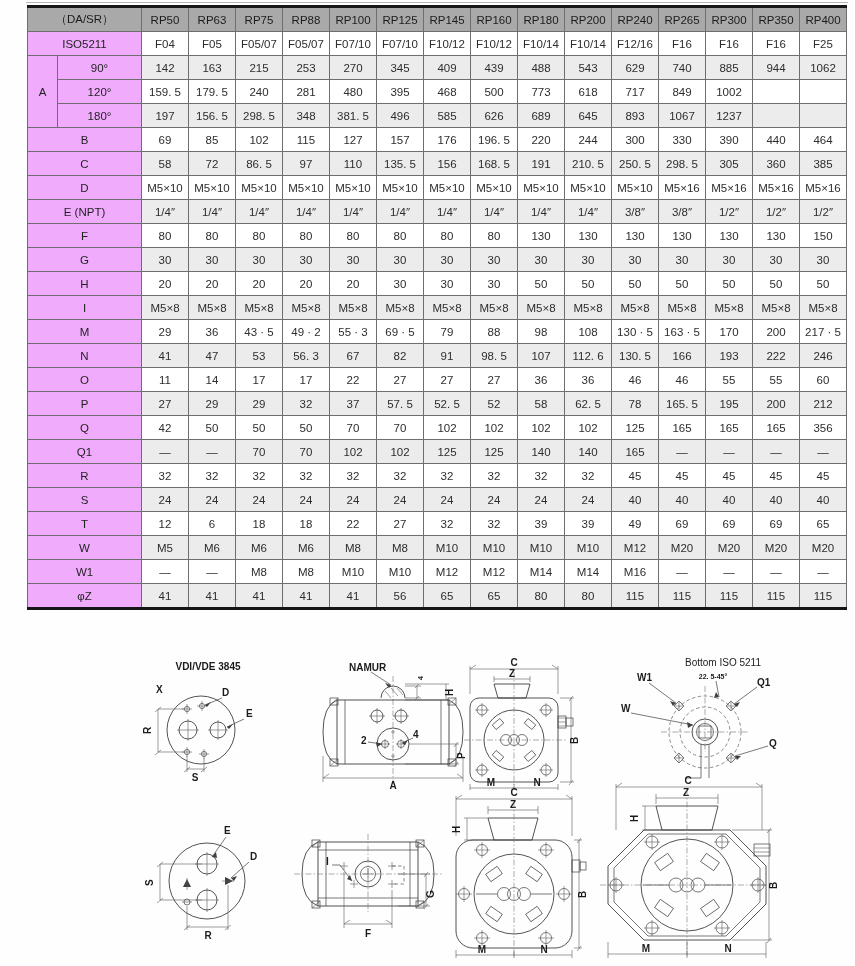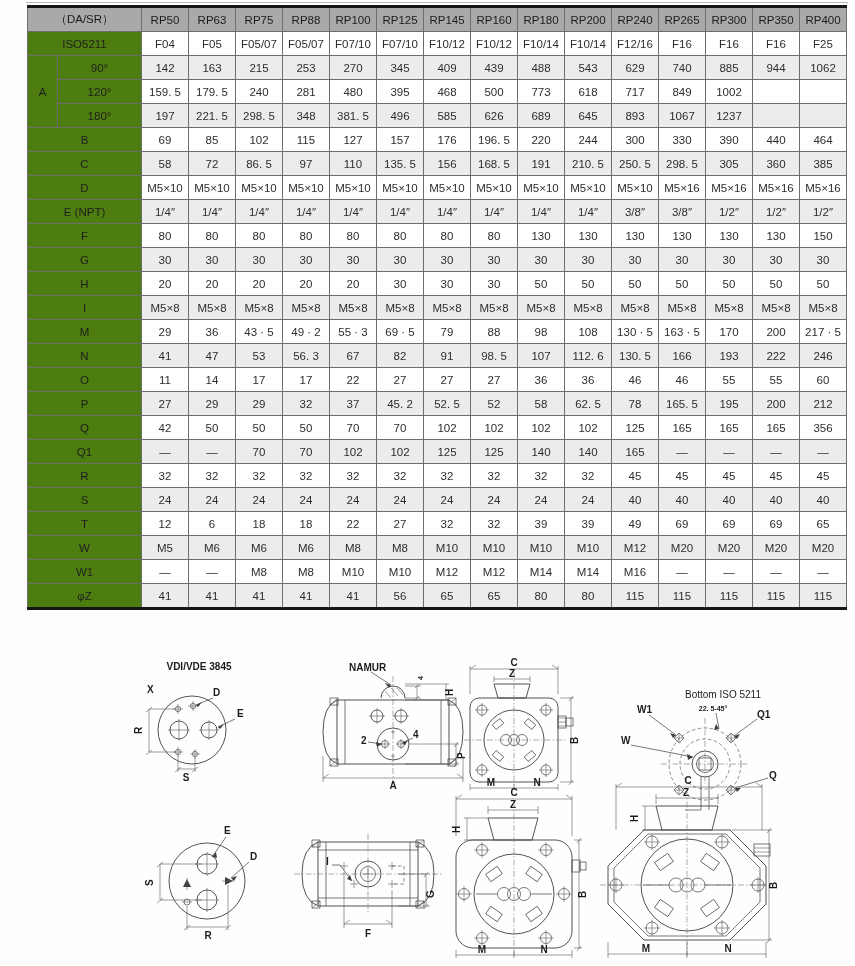--- a/index.html
+++ b/index.html
@@ -6,21 +6,21 @@
   .page{position:relative;width:855px;height:966px;background:#fefefe;overflow:hidden;
         font-family:"Liberation Sans",sans-serif;}
   .top-rule{position:absolute;left:26px;top:2px;width:822px;height:1px;background:#b8b8b8;}
   .table-wrap{position:absolute;left:27px;top:5px;width:821px;}
   table.tbl{border-collapse:collapse;table-layout:fixed;width:820px;
             font-family:"Liberation Sans",sans-serif;font-size:11.5px;color:#2d2d2d;
             border-top:3px solid #161616;border-bottom:3px solid #161616;
             border-left:1px solid #5a5a5a;border-right:1px solid #5a5a5a;}
   table.tbl td{border:1px solid #6e6e6e;text-align:center;vertical-align:middle;
                padding:4px 1px;height:15px;white-space:nowrap;overflow:hidden;}
-  td.lab{background:#4d7c0f;color:#1f1f1f;}
+  td.lab{background:#f0abfc;color:#1f1f1f;}
   tr.head td{background:#a9a9a9;color:#1c1c1c;}
   tr.r-white td.val{background:#ffffff;}
   tr.r-tint td.val{background:#ececec;}
   .dg{position:absolute;}
   svg{overflow:visible;}
   .ln{stroke:#3f3f3f;stroke-width:0.9;fill:none;}
   .ln2{stroke:#3f3f3f;stroke-width:0.7;fill:none;}
   .thin{stroke:#5a5a5a;stroke-width:0.6;fill:none;}
   .cl{stroke:#777;stroke-width:0.6;fill:none;stroke-dasharray:6 2 1.5 2;}
   .dsh{stroke:#5a5a5a;stroke-width:0.7;fill:none;stroke-dasharray:3.5 2.5;}
@@ -113,21 +113,21 @@
             <td class="val">618</td>
             <td class="val">717</td>
             <td class="val">849</td>
             <td class="val">1002</td>
             <td class="val"></td>
             <td class="val"></td>
           </tr>
           <tr class="r-tint">
             <td class="lab">180°</td>
             <td class="val">197</td>
-            <td class="val">221. 5</td>
+            <td class="val">156. 5</td>
             <td class="val">298. 5</td>
             <td class="val">348</td>
             <td class="val">381. 5</td>
             <td class="val">496</td>
             <td class="val">585</td>
             <td class="val">626</td>
             <td class="val">689</td>
             <td class="val">645</td>
             <td class="val">893</td>
             <td class="val">1067</td>
@@ -333,21 +333,21 @@
             <td class="val">55</td>
             <td class="val">60</td>
           </tr>
           <tr class="r-tint">
             <td class="lab" colspan="2">P</td>
             <td class="val">27</td>
             <td class="val">29</td>
             <td class="val">29</td>
             <td class="val">32</td>
             <td class="val">37</td>
-            <td class="val">45. 2</td>
+            <td class="val">57. 5</td>
             <td class="val">52. 5</td>
             <td class="val">52</td>
             <td class="val">58</td>
             <td class="val">62. 5</td>
             <td class="val">78</td>
             <td class="val">165. 5</td>
             <td class="val">195</td>
             <td class="val">200</td>
             <td class="val">212</td>
           </tr>
@@ -492,21 +492,21 @@
             <td class="val">115</td>
             <td class="val">115</td>
             <td class="val">115</td>
             <td class="val">115</td>
             <td class="val">115</td>
           </tr>
         </tbody>
     </table>
   </div>
 
-  <div class="dg" style="left:129px;top:660px;width:140px;height:122px">
+  <div class="dg" style="left:138px;top:660px;width:140px;height:122px">
     <svg width="140" height="122" viewBox="0 0 140 122">
       <text class="ttl" x="70" y="10" text-anchor="middle">VDI/VDE 3845</text>
       <text class="lbl" x="18" y="33">X</text>
       <circle class="ln" cx="63" cy="70" r="34"></circle>
       <circle class="ln" cx="50" cy="70" r="9"></circle>
         <path class="thin" d="M39,70 H61 M50,59 V81"></path>
       <circle class="ln" cx="80" cy="70" r="8"></circle>
         <path class="thin" d="M70,70 H90 M80,60 V80"></path>
       <circle class="ln2" cx="49" cy="49" r="2.6"></circle>
         <path class="thin" d="M44,49 H54 M49,44 V54"></path>
@@ -605,21 +605,21 @@
       <path class="thin" d="M96,60 l8,0 M96,64 l8,0 M96,68 l8,0"></path>
       <path class="cl" d="M52,14 V132 M2,82 H104"></path>
       <path class="thin" d="M98,40 H112 M98,124 H112 M109,40 V124 M107,43 l4,-5 M107,127 l4,-5"></path>
       <text class="lbl" x="116" y="86" transform="rotate(-90 116 86)">B</text>
       <path class="thin" d="M8,126 V132 M52,126 V132 M96,126 V132 M8,130 H96"></path>
       <text class="lbl" x="29" y="128" text-anchor="middle">M</text>
       <text class="lbl" x="75" y="128" text-anchor="middle">N</text>
     </svg>
   </div>
 
-  <div class="dg" style="left:615px;top:688px;width:172px;height:130px">
+  <div class="dg" style="left:615px;top:656px;width:172px;height:130px">
     <svg width="172" height="130" viewBox="0 0 172 130">
       <text class="ttl2" x="108" y="10" text-anchor="middle">Bottom ISO 5211</text>
       <text class="sm" x="98" y="23" text-anchor="middle">22. 5-45°</text>
       <path class="ln2" d="M101,25 L104,41"></path>
         <path class="fil" d="M104,41 l-3,-5 -2,6 z"></path>
       <circle class="dsh" cx="90" cy="76" r="36"></circle>
       <circle class="dsh" cx="90" cy="76" r="25"></circle>
       <circle class="ln" cx="90" cy="76" r="13"></circle>
         <circle class="ln2" cx="90" cy="76" r="8.5"></circle>
       <rect class="ln2" x="84" y="70" width="12" height="12"></rect>

